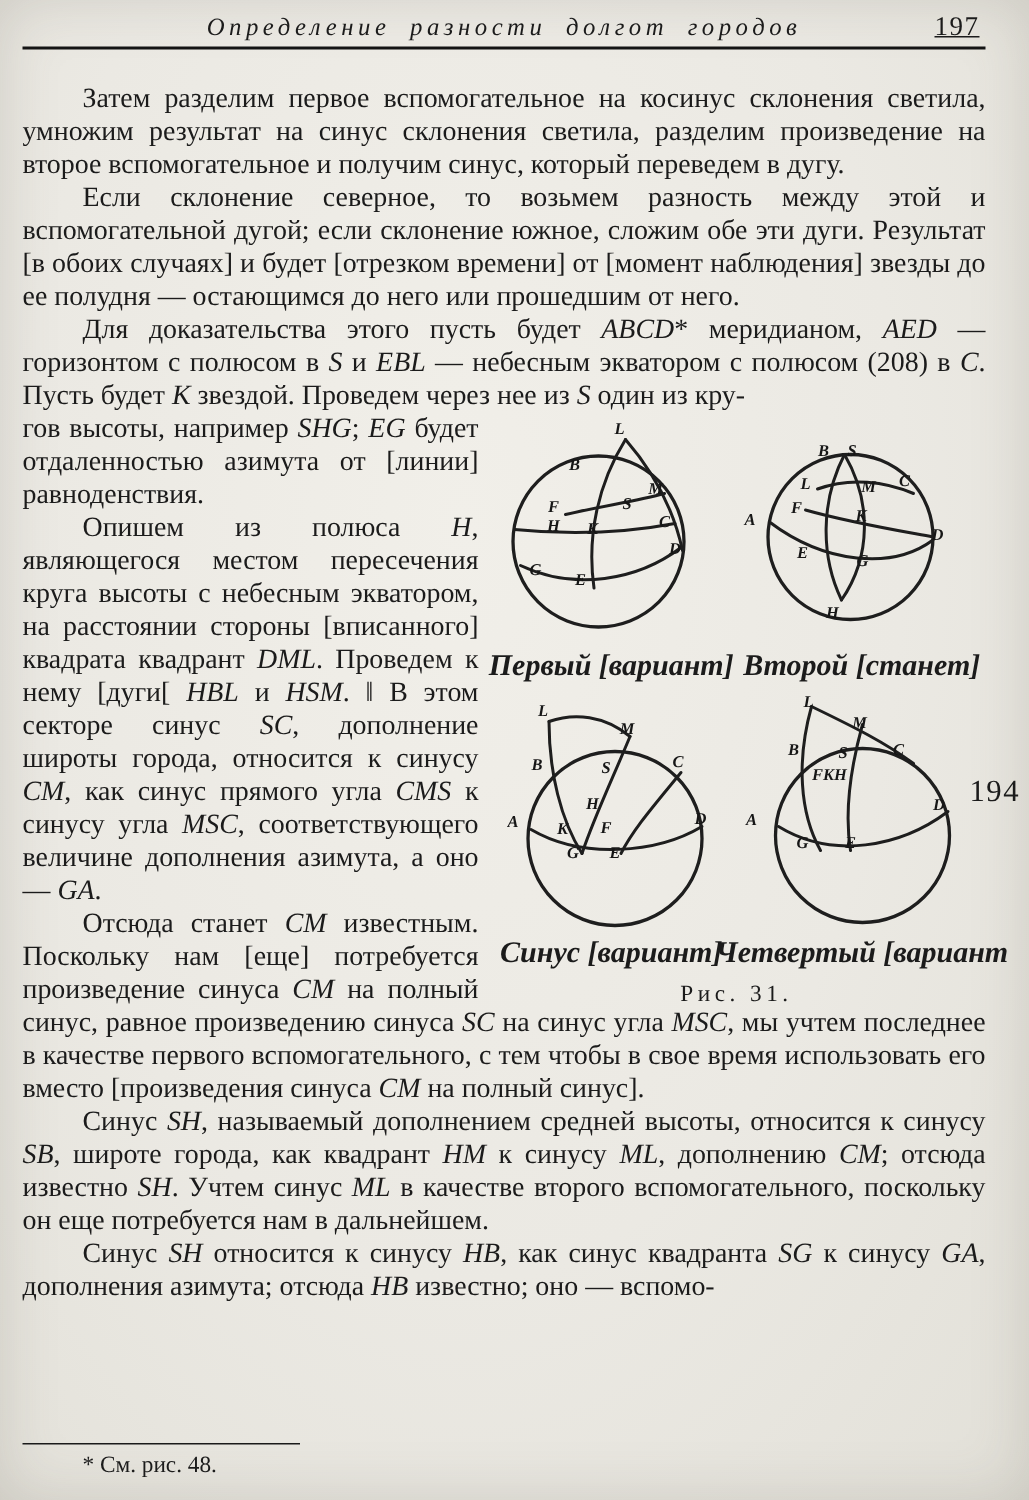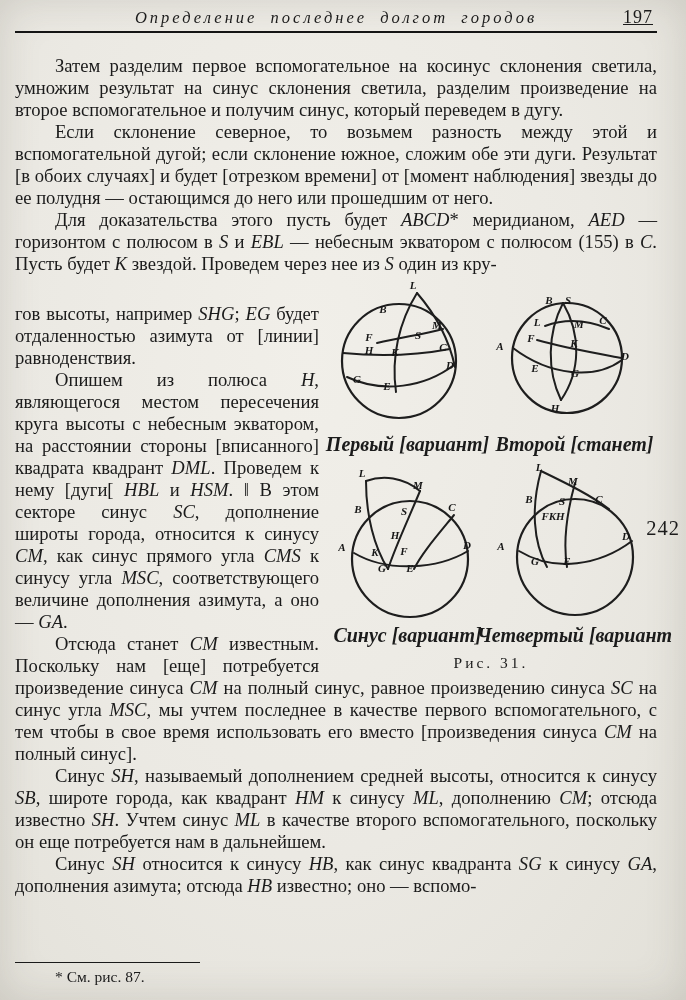--- a/index.html
+++ b/index.html
@@ -13,21 +13,21 @@
   }
   .inner{position:absolute;left:15px;top:7px;width:642px;}
   .running-head{position:relative;height:24px;border-bottom:2.5px solid #141414;}
   .running-title{
     position:absolute;left:0;right:0;text-align:center;
     font-style:italic;font-size:16.5px;letter-spacing:3px;word-spacing:6px;top:1px;
   }
   .running-page{position:absolute;right:4px;top:0;font-size:18px;letter-spacing:1px;text-decoration:underline;}
   .body-text{margin-top:22px;font-size:18.6px;line-height:22px;text-align:justify;}
   .body-text p{margin:0;text-indent:40px;}
-  .body-text p.cont{text-indent:0;margin-top:28px;}
+  .body-text p.cont{text-indent:0;}
   .body-text i{font-style:italic;}
   figure.fig{
     float:right;width:332px;height:394px;margin:2px 0 0 6px;padding:0;
     display:flex;flex-direction:column;align-items:stretch;
   }
   .dgrid{display:grid;grid-template-columns:165px 165px;column-gap:2px;row-gap:2px;}
   .cell{display:flex;flex-direction:column;align-items:center;justify-content:flex-end;}
   .cell svg{display:block;}
   .dcap{font-style:italic;font-weight:600;font-size:20px;white-space:nowrap;margin-top:1px;}
   .figcap{text-align:center;font-size:15.5px;letter-spacing:3px;margin-top:6px;}
@@ -38,28 +38,28 @@
   .footnote{position:absolute;left:15px;bottom:14px;width:642px;}
   .footnote-rule{width:185px;border-top:1.8px solid #1a1a1a;margin-bottom:5px;}
   .footnote-text{font-size:15.5px;padding-left:40px;}
 </style>
 </head>
 <body>
 
 <div class="page">
   <div class="inner">
     <div class="running-head">
-      <div class="running-title">Определение последнее долгот городов</div>
+      <div class="running-title">Определение разности долгот городов</div>
       <div class="running-page">197</div>
     </div>
 
     <div class="body-text">
       <p><span>Затем разделим первое вспомогательное на косинус склонения светила, умножим результат на синус склонения светила, разделим произведение на второе вспомогательное и получим синус, который переведем в дугу.</span></p>
       <p><span>Если склонение северное, то возьмем разность между этой и вспомогательной дугой; если склонение южное, сложим обе эти дуги. Результат [в обоих случаях] и будет [отрезком времени] от [момент наблюдения] звезды до ее полудня — остающимся до него или прошедшим от него.</span></p>
-      <p><span>Для доказательства этого пусть будет </span><i>ABCD</i><span>* меридианом, </span><i>AED</i><span> — горизонтом с полюсом в </span><i>S</i><span> и </span><i>EBL</i><span> — небесным экватором с полюсом (155) в </span><i>C</i><span>. Пусть будет </span><i>K</i><span> звездой. Проведем через нее из </span><i>S</i><span> один из кру-</span></p>
+      <p><span>Для доказательства этого пусть будет </span><i>ABCD</i><span>* меридианом, </span><i>AED</i><span> — горизонтом с полюсом в </span><i>S</i><span> и </span><i>EBL</i><span> — небесным экватором с полюсом (208) в </span><i>C</i><span>. Пусть будет </span><i>K</i><span> звездой. Проведем через нее из </span><i>S</i><span> один из кру-</span></p>
 
       <figure class="fig">
         <div class="dgrid">
           <div class="cell">
             <svg width="150" height="155" viewBox="0 0 150 155">
               <circle class="stroke circ" cx="66" cy="84" r="57"></circle>
               <path class="stroke" d="M84,16 C66,45 58,80 63,115"></path>
               <path class="stroke" d="M84,16 C103,38 116,62 122,90"></path>
               <path class="stroke" d="M44,66 C70,60 92,57 110,52"></path>
               <path class="stroke" d="M10,76 C50,80 85,78 117,72"></path>
@@ -149,19 +149,19 @@
       </figure>
 
       <p class="cont"><span>гов высоты, например </span><i>SHG</i><span>; </span><i>EG</i><span> будет отдаленностью азимута от [линии] равноденствия.</span></p>
       <p><span>Опишем из полюса </span><i>H</i><span>, являющегося местом пересечения круга высоты с небесным экватором, на расстоянии стороны [вписанного] квадрата квадрант </span><i>DML</i><span>. Проведем к нему [дуги[ </span><i>HBL</i><span> и </span><i>HSM</i><span>. ‖ В этом секторе синус </span><i>SC</i><span>, дополнение широты города, относится к синусу </span><i>CM</i><span>, как синус прямого угла </span><i>CMS</i><span> к синусу угла </span><i>MSC</i><span>, соответствующего величине дополнения азимута, а оно — </span><i>GA</i><span>.</span></p>
       <p><span>Отсюда станет </span><i>CM</i><span> известным. Поскольку нам [еще] потребуется произведение синуса </span><i>CM</i><span> на полный синус, равное произведению синуса </span><i>SC</i><span> на синус угла </span><i>MSC</i><span>, мы учтем последнее в качестве первого вспомогательного, с тем чтобы в свое время использовать его вместо [произведения синуса </span><i>CM</i><span> на полный синус].</span></p>
       <p><span>Синус </span><i>SH</i><span>, называемый дополнением средней высоты, относится к синусу </span><i>SB</i><span>, широте города, как квадрант </span><i>HM</i><span> к синусу </span><i>ML</i><span>, дополнению </span><i>CM</i><span>; отсюда известно </span><i>SH</i><span>. Учтем синус </span><i>ML</i><span> в качестве второго вспомогательного, поскольку он еще потребуется нам в дальнейшем.</span></p>
       <p><span>Синус </span><i>SH</i><span> относится к синусу </span><i>HB</i><span>, как синус квадранта </span><i>SG</i><span> к синусу </span><i>GA</i><span>, дополнения азимута; отсюда </span><i>HB</i><span> известно; оно — вспомо-</span></p>
     </div>
   </div>
 
-  <div class="margin-note">242</div>
+  <div class="margin-note">194</div>
 
   <div class="footnote">
     <div class="footnote-rule"></div>
-    <div class="footnote-text">* См. рис. 87.</div>
+    <div class="footnote-text">* См. рис. 48.</div>
   </div>
 </div>
 
 </body></html>

